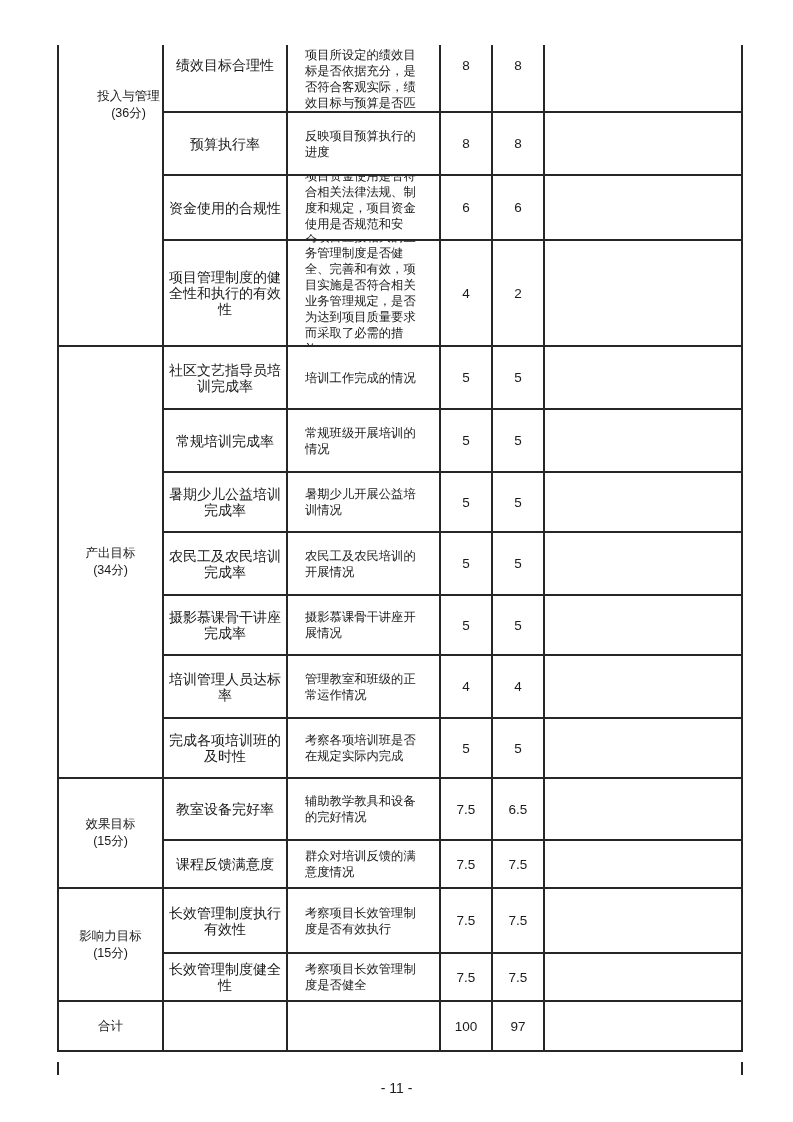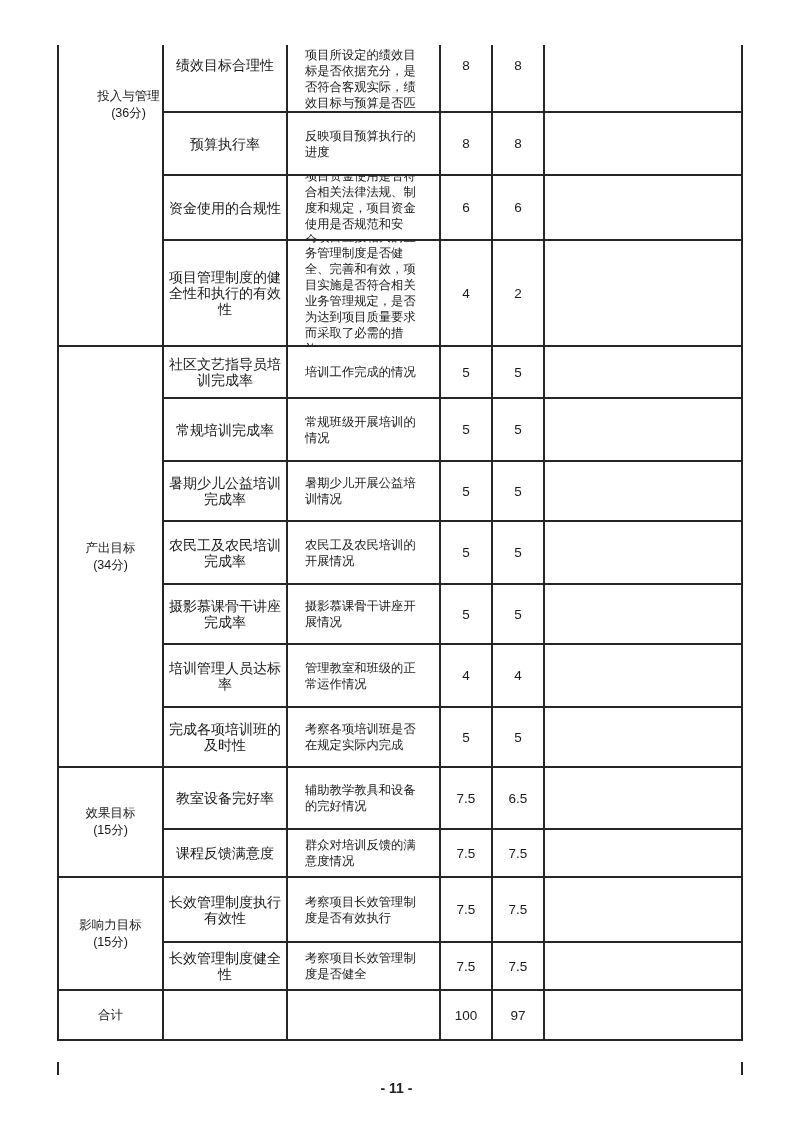--- a/index.html
+++ b/index.html
@@ -49,30 +49,30 @@
     font-size:12.3px; padding:0 17px;
   }
   .tgt, .act {
     width:52px; flex:0 0 52px;
     border-right:2px solid #262626;
     font-size:13.5px; line-height:normal;
   }
   .note { flex:1 1 auto; }
   
   .h66{height:66px}.h59{height:63px}.h65{height:65px}.h106{height:106px}
-  .h61{height:50px}.h60{height:60px}.h58{height:48px}
+  .h61{height:61px}.h60{height:60px}.h58{height:48px}
   
   .row-clipped .ind, .row-clipped .tgt, .row-clipped .act { padding-bottom:26px; }
   .row-clipped .desc { align-items:flex-start; padding-top:2px; }
   .stub { position:absolute; width:2px; height:13px; background:#262626; top:1062px; }
   .stub-left { left:57px; }
   .stub-right { left:741px; }
   .footer {
     position:absolute; left:0; top:1080px; width:100%;
-    text-align:center; font-size:14px; color:#202020;font-weight:bold;
+    text-align:center; font-size:14px; color:#202020;
   }
 </style>
 </head>
 <body>
 
 <div class="page">
   <div class="perf-table">
 
     <div class="section">
       <div class="cat-cell cat-top-clipped">

